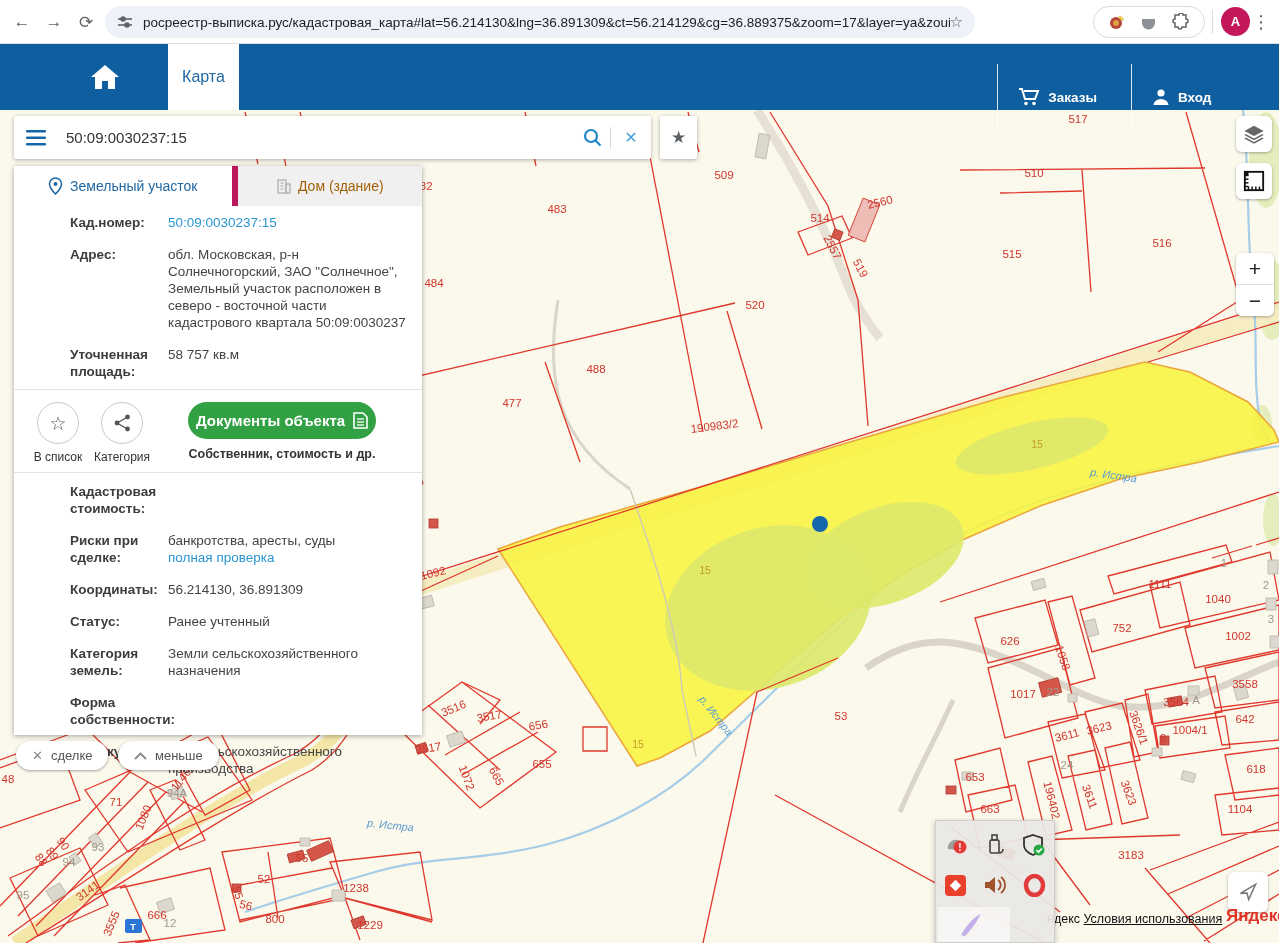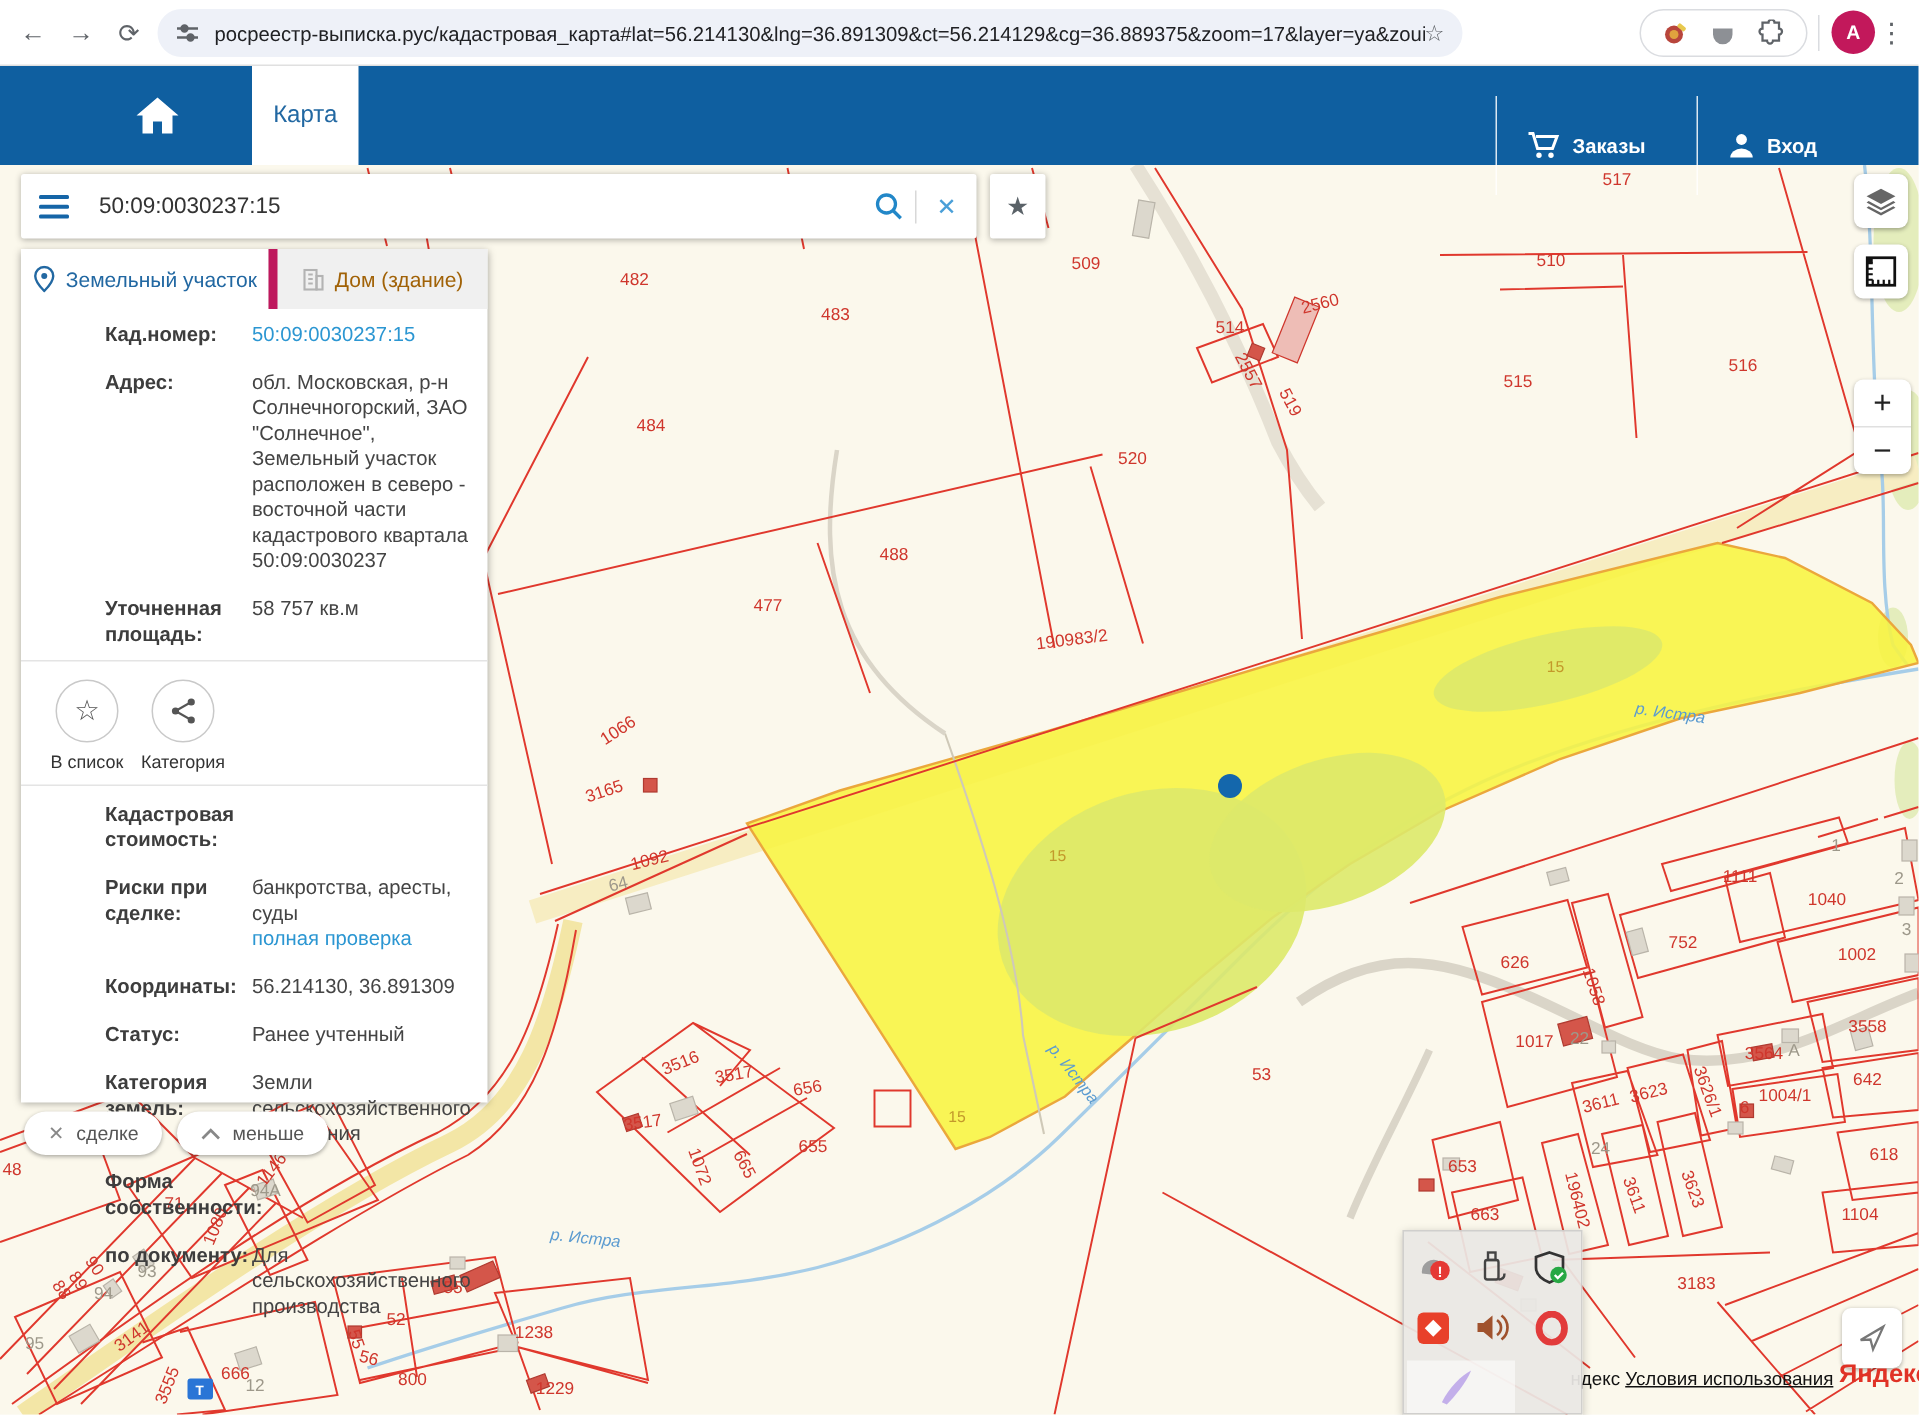--- a/index.html
+++ b/index.html
@@ -38,21 +38,21 @@
   .river  { fill:#5b9bd0; font-style:italic; font-size:11px; }
   
   #searchbar { position:absolute; left:14px; top:116px; width:637px; height:43px; background:#fff;
     border-radius:2px; box-shadow:0 1px 4px rgba(0,0,0,.3); display:flex; align-items:center; z-index:30; }
   #search-input { border:none; outline:none; flex:1; font-size:15px; color:#333; margin-left:8px;
     font-family:"Liberation Sans",sans-serif; background:transparent; }
   #star-card { position:absolute; left:660px; top:116px; width:37px; height:43px; background:#fff;
     border-radius:2px; box-shadow:0 1px 4px rgba(0,0,0,.3); display:flex; align-items:center;
     justify-content:center; color:#5a6268; font-size:17px; cursor:pointer; z-index:30; }
   
-  #panel { position:absolute; left:14px; top:166px; width:311px; height:569px; background:#fff;
+  #panel { position:absolute; left:14px; top:166px; width:408px; height:569px; background:#fff;
     box-shadow:0 1px 5px rgba(0,0,0,.35); z-index:30; font-size:13.5px; }
   #panel-tabs { display:flex; height:40px; }
   .ptab { flex:1; display:flex; align-items:center; justify-content:center; gap:7px; font-size:14px; cursor:pointer; }
   .ptab.active { background:#fff; color:#2268a2; }
   .ptab.inactive { background:#f0f0f0; color:#a16207; border-left:6px solid #be185d; }
   .prow { display:grid; grid-template-columns:142px 1fr; padding:8px 12px 7px 12px; }
   .plabel { font-weight:bold; color:#3d3d3d; line-height:17px;padding-left:44px; }
   .pval { color:#444; line-height:17px; }
   .plink { color:#2b96d2; cursor:pointer; }
   .pdiv { border-top:1px solid #e4e4e4; margin:2px 0; }
@@ -460,20 +460,32 @@
         <svg width="17" height="18" viewBox="0 0 17 18">
           <circle cx="13.5" cy="3" r="2.4" fill="#555"></circle>
             <circle cx="3" cy="9" r="2.4" fill="#555"></circle>
             <circle cx="13.5" cy="15" r="2.4" fill="#555"></circle>
           <line x1="3" y1="9" x2="13.5" y2="3" stroke="#555" stroke-width="1.4"></line>
           <line x1="3" y1="9" x2="13.5" y2="15" stroke="#555" stroke-width="1.4"></line>
         </svg>
       </div>
       <div class="cap">Категория</div>
     </div>
+    <div id="docs-wrap">
+      <button id="docs-btn">
+        <span>Документы объекта</span>
+        <svg width="15" height="17" viewBox="0 0 15 17">
+          <path d="M1,1 h9 l4,4 v11 h-13 Z" fill="none" stroke="#fff" stroke-width="1.6"></path>
+          <line x1="4" y1="7" x2="11" y2="7" stroke="#fff" stroke-width="1.3"></line>
+          <line x1="4" y1="10" x2="11" y2="10" stroke="#fff" stroke-width="1.3"></line>
+          <line x1="4" y1="13" x2="11" y2="13" stroke="#fff" stroke-width="1.3"></line>
+        </svg>
+      </button>
+      <div id="docs-cap">Собственник, стоимость и др.</div>
+    </div>
   </div>
   <div class="pdiv"></div>
   <div class="prow">
     <div class="plabel">Кадастровая стоимость:</div>
   </div>
   <div class="prow">
     <div class="plabel">Риски при сделке:</div>
     <div class="pval">
       <div>банкротства, аресты, суды</div>
       <div class="plink">полная проверка</div>

